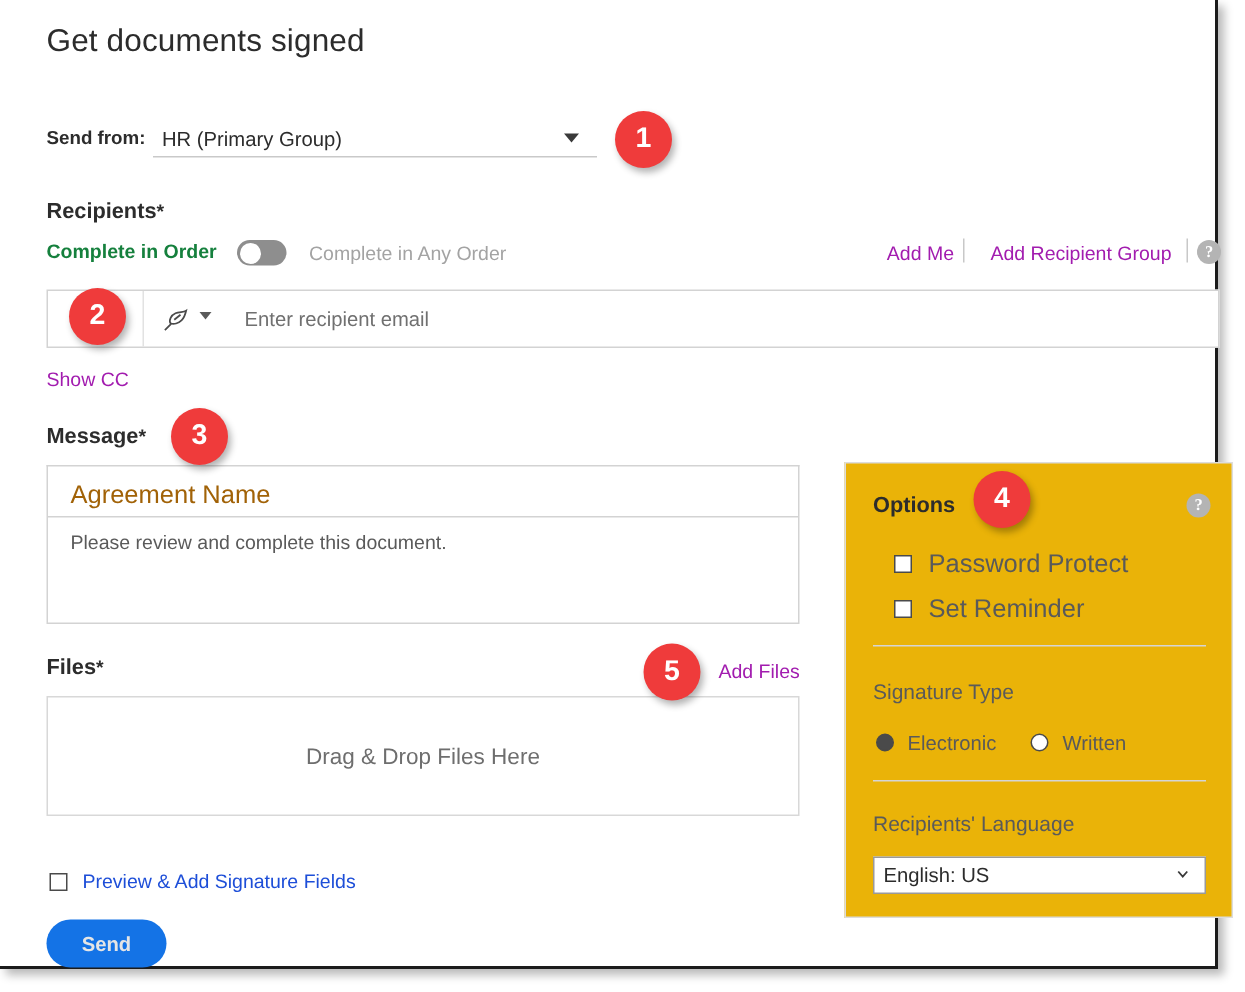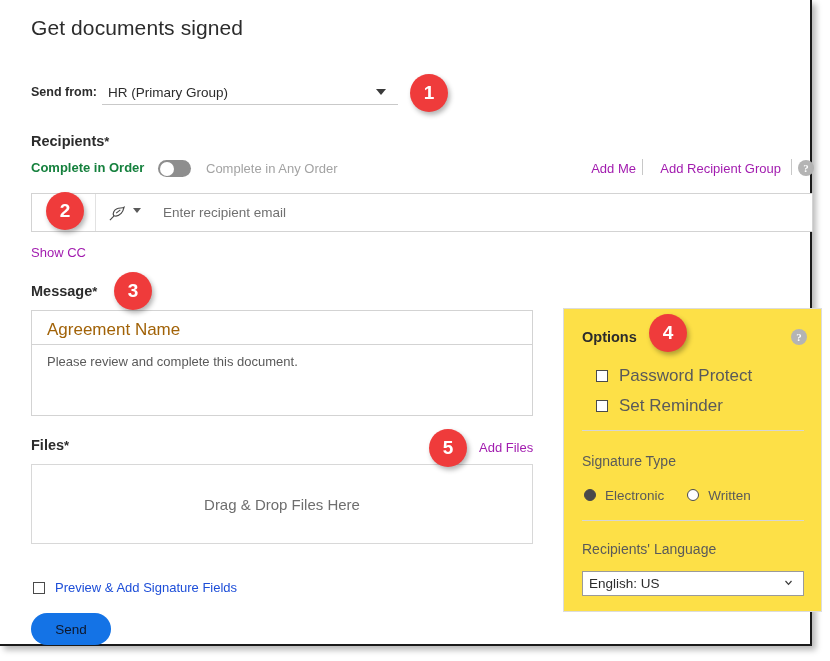--- a/index.html
+++ b/index.html
@@ -304,36 +304,36 @@
   .preview-row .lbl { margin-left: 10px; vertical-align: middle; }
 
   .send-btn {
     position: absolute;
     left: 19px;
     top: 613px;
     width: 80px;
     height: 32px;
     border-radius: 16px;
     background: #1473e6;
-    color: #0f172a;
+    color: #e5e5e5;
     font-size: 13.5px;
-    font-weight: normal;
+    font-weight: bold;
     border: none;
     cursor: pointer;
     font-family: "Liberation Sans", sans-serif;
   }
 
   
   .options-panel {
     position: absolute;
     left: 551px;
     top: 308px;
     width: 259px;
     height: 304px;
-    background: #fde047;
+    background: #eab308;
     border: 1px solid #dcdcdc;
     box-sizing: border-box;
   }
   .opt-title {
     position: absolute;
     left: 18px;
     top: 20px;
     font-size: 14.5px;
     font-weight: bold;
     color: #2c2c2c;

